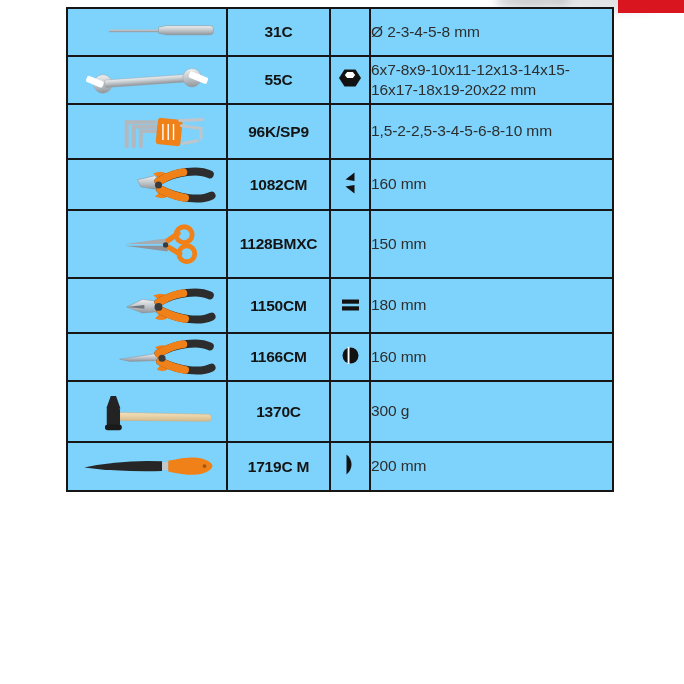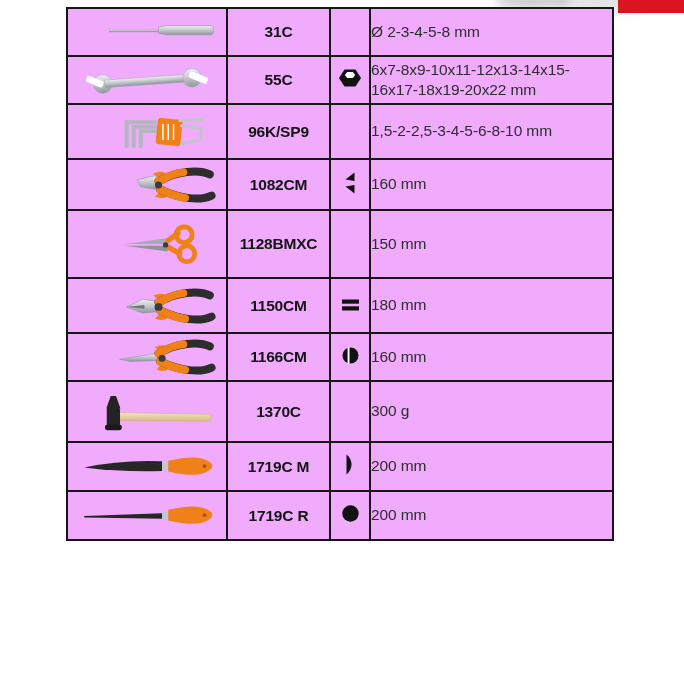--- a/index.html
+++ b/index.html
@@ -4,21 +4,21 @@
 <style>
   html,body{margin:0;padding:0;}
   body{
     width:684px;height:684px;position:relative;overflow:hidden;
     background:#ffffff;
     font-family:"Liberation Sans", sans-serif;
   }
   #sheet{position:absolute;inset:0;}
   table.catalog{
     position:absolute;left:66px;top:7px;
-    border-collapse:collapse;table-layout:fixed;background:#f0abfc;
+    border-collapse:collapse;table-layout:fixed;background:#7dd3fc;
   }
   table.catalog td{
     border:2px solid #161616;
     padding:0;vertical-align:middle;overflow:hidden;
   }
   td.c-img{width:158px;text-align:center;}
   td.c-img svg{display:inline-block;vertical-align:middle;}
   td.c-code{
     width:101px;text-align:center;
     font-weight:bold;font-size:15.5px;color:#141414;letter-spacing:-0.2px;
@@ -207,28 +207,15 @@
      <rect x="96" y="20.5" width="7" height="9" fill="#c3c8cc"></rect>
      <path d="M103 19 Q129 13 141 16.5 Q153 20 153 25 Q153 30 141 33.5 Q129 37 103 31 Z" fill="#f08119"></path>
    <circle cx="144" cy="25" r="2.2" fill="#a05510"></circle>
             </svg></td>
           <td class="c-code">1719C M</td>
           <td class="c-icon"><span><svg width="13" height="21" viewBox="0 0 13 21">
        <path d="M2.5 0.5 A12.5 12.5 0 0 1 2.5 20.5 Z" fill="#121212"></path>
      </svg></span></td>
           <td class="c-spec">200 mm</td>
         </tr>
-        <tr style="height: 49px;">
-          <td class="c-img"><svg width="156" height="46" viewBox="0 0 158 52" preserveAspectRatio="xMidYMid meet">
-              <path d="M8 26 L96 23 L96 29.2 L8 27.6 Z" fill="#262626"></path>
-     <rect x="96" y="21.5" width="7" height="9" fill="#c3c8cc"></rect>
-     <path d="M103 19 Q129 13 141 16.5 Q153 20 153 25 Q153 30 141 33.5 Q129 37 103 31 Z" fill="#f08119"></path>
-   <circle cx="144" cy="25" r="2.2" fill="#a05510"></circle>
-            </svg></td>
-          <td class="c-code">1719C R</td>
-          <td class="c-icon"><span><svg width="17" height="17" viewBox="0 0 17 17">
-       <circle cx="8.5" cy="8.5" r="8.2" fill="#121212"></circle>
-     </svg></span></td>
-          <td class="c-spec">200 mm</td>
-        </tr>
       </tbody>
   </table>
 </div>
 
 </body></html>

